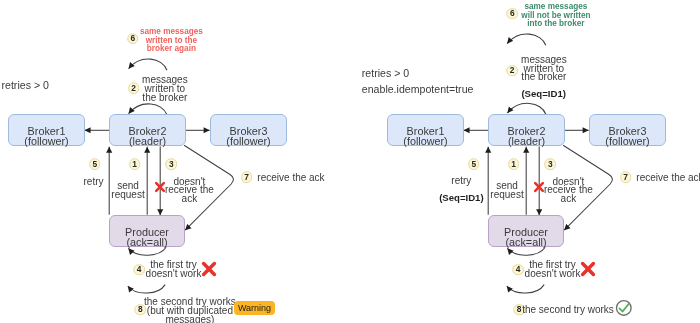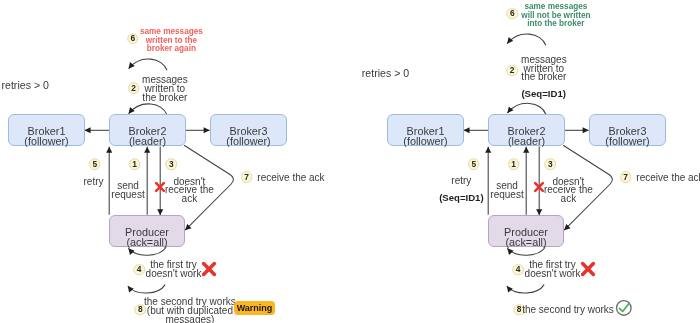--- a/index.html
+++ b/index.html
@@ -21,21 +21,21 @@
          display:flex;align-items:center;justify-content:center;font-weight:700;
          letter-spacing:0;transform:translate(-50%,-50%);}
   .lbl{position:absolute;font-size:10px;line-height:8.85px;color:#3b3b3b;text-align:center;
        white-space:nowrap;transform:translate(-50%,calc(-50% + 1.2px));}
   .lbl.red{color:#f4615c;font-weight:bold;font-size:8.2px;line-height:8.85px;}
   .lbl.green{color:#3d8b6b;font-weight:bold;font-size:8.2px;line-height:8.6px;}
   .lbl.mono{font-family:Liberation Sans, sans-serif;font-weight:bold;color:#1f1f1f;font-size:9.6px;}
   .cfg{position:absolute;font-size:10.6px;line-height:11px;color:#3b3b3b;text-align:center;
        white-space:nowrap;transform:translateY(-50%);}
   .warnbadge{position:absolute;background:#fbb524;border-radius:4px;
-             font-size:9px;font-weight:bold;color:#1b1b1b;
+             font-size:9px;font-weight:normal;color:#1b1b1b;
              display:flex;align-items:center;justify-content:center;}
   .xmark{position:absolute;}
   .okmark{position:absolute;}
 </style>
 </head>
 <body>
 
 <div id="stage">
 
   <div class="panel" style="left:0px">
@@ -122,20 +122,21 @@
         <path d="M109.2,214.8 L109.2,146.8"></path>
         <path d="M147.2,214.8 L147.2,146.8"></path>
         <path d="M160.2,146.4 L160.2,215.2"></path>
         <path d="M184.1,145.2 L230.0,174.5 Q236.2,178.4 231.2,184.0 L185.2,230.2"></path>
         <path d="M166.2,247.2 C159.5,257.0 137.0,258.2 128.4,248.4"></path>
         <path d="M165.2,284.6 C158.5,295.0 136.0,296.2 127.8,286.0"></path>
       </g>
     </svg>
 
     <div class="cfg" style="left:-17.2px;top:72.7px">retries &gt; 0</div>
+    <div class="cfg" style="left:-17.2px;top:89.1px">enable.idempotent=true</div>
 
     <div class="node broker" style="left:8px;top:114px;width:77px;height:32px">
       <span>Broker1</span>
       <span>(follower)</span>
     </div>
     <div class="node broker" style="left:109px;top:114px;width:77px;height:32px">
       <span>Broker2</span>
       <span>(leader)</span>
     </div>
     <div class="node broker" style="left:210px;top:114px;width:77px;height:32px">

